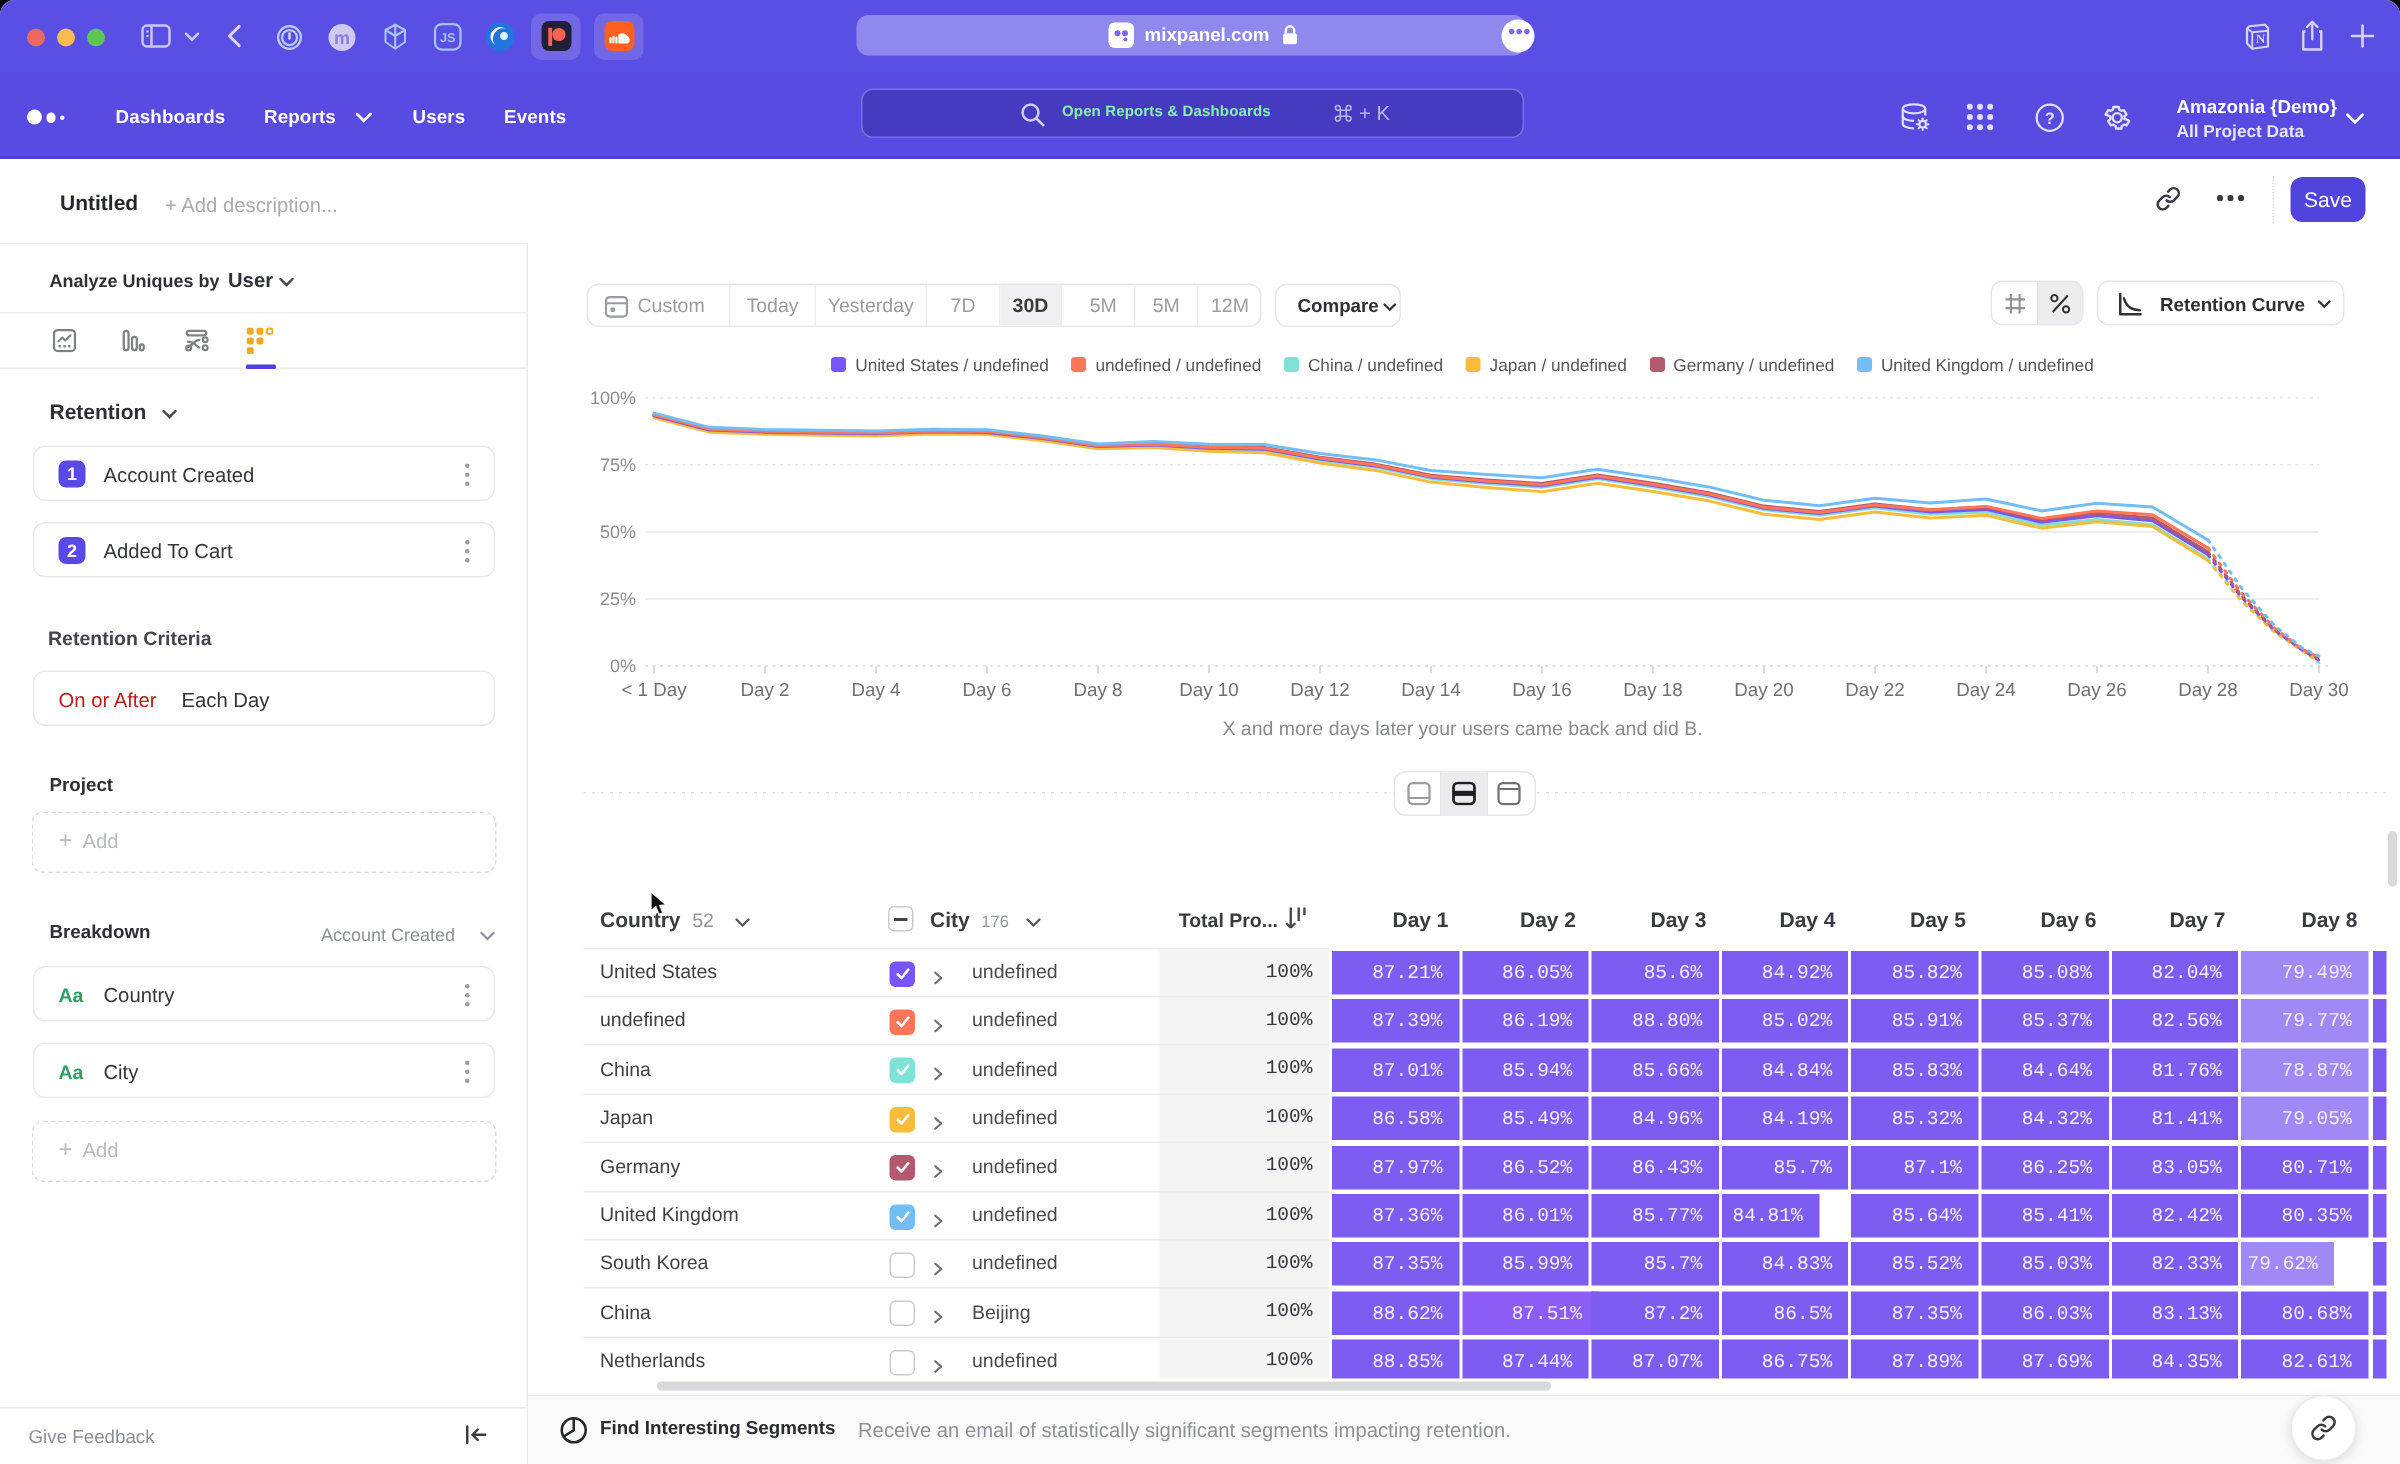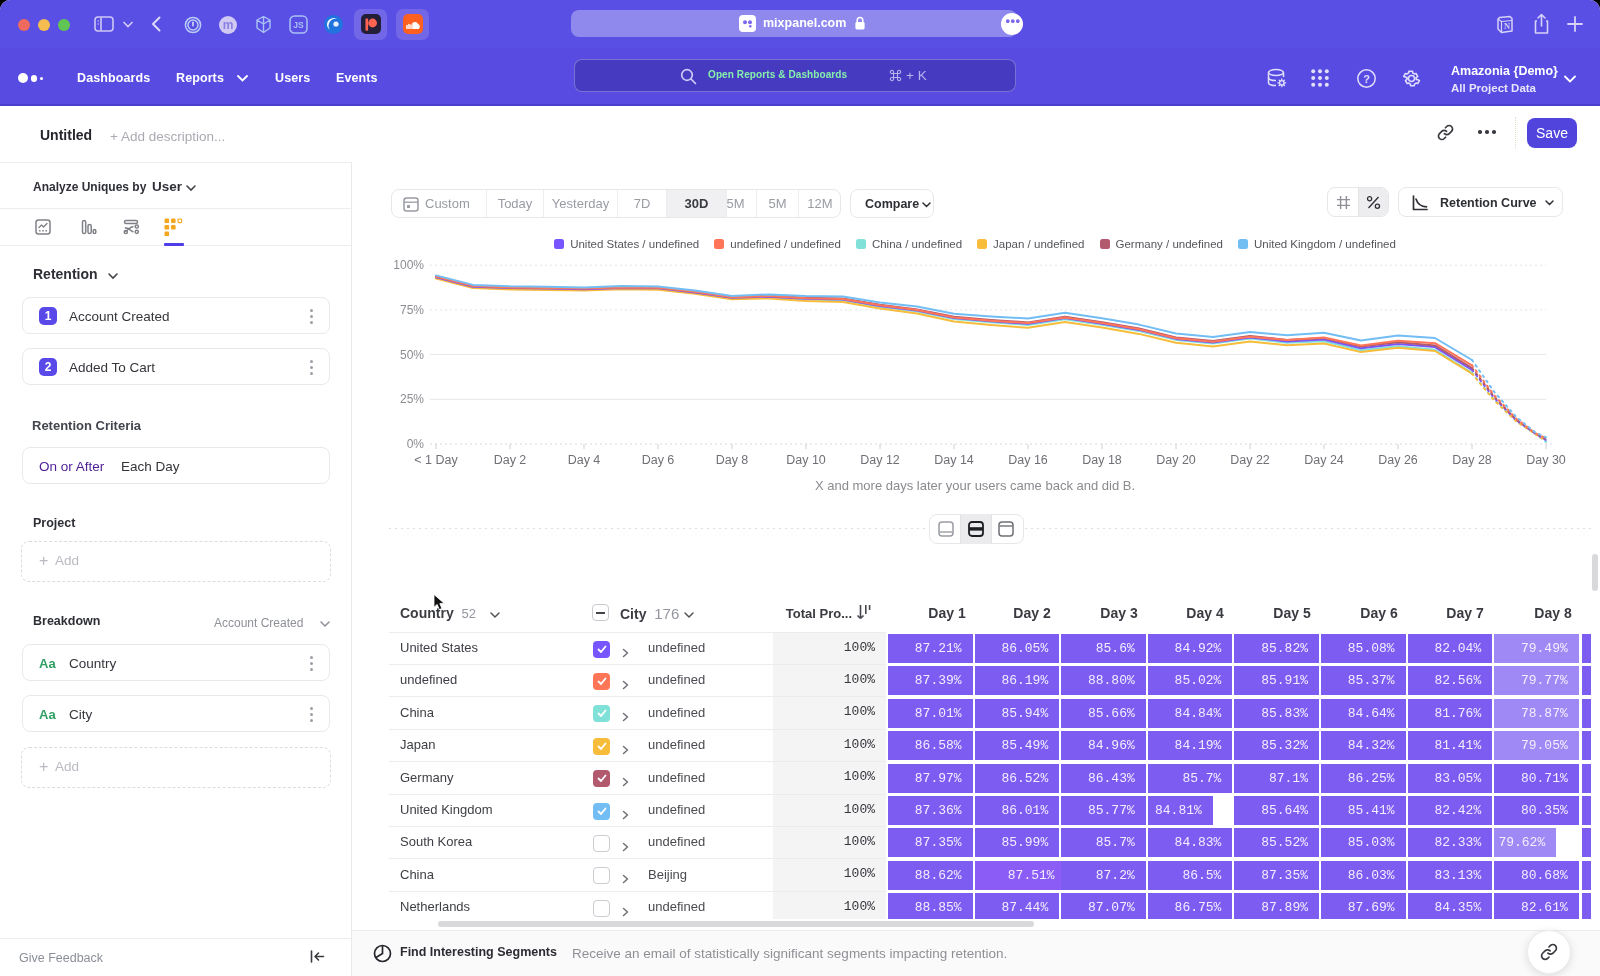--- a/index.html
+++ b/index.html
@@ -259,21 +259,21 @@
           <div class="ctext">Added To Cart</div>
           <div class="vdots">
             <i></i>
             <i></i>
             <i></i>
           </div>
         </div>
 
   <div class="abs" style="left:32px;top:255px;font-size:13px;font-weight:700;color:#42454d">Retention Criteria</div>
   <div class="card" style="top:284px">
-          <div class="abs" style="left:16px;top:11px;font-size:13.5px;color:#4c1d95">On or After</div>
+          <div class="abs" style="left:16px;top:11px;font-size:13.5px;color:#b91c1c">On or After</div>
           <div class="abs" style="left:98px;top:11px;font-size:13.5px;color:#33343a">Each Day</div>
         </div>
 
   <div class="shead" style="top:353px;font-size:12.5px">Project</div>
   <div class="dashbox" style="top:378px">
           <span style="position:absolute;left:17px;top:10px;font-size:16px">+</span>
           <span style="position:absolute;left:33px;top:11px">Add</span>
         </div>
 
   <div class="shead" style="top:451px;font-size:12.5px">Breakdown</div>
@@ -315,21 +315,21 @@
 <div class="seg" style="left:391px;width:450px">
   <svg class="abs" style="left:11px;top:6px" width="16" height="16" viewBox="0 0 16 16">
           <rect x="1" y="2" width="14" height="13" rx="2.5" fill="none" stroke="#9a9ca3" stroke-width="1.5"></rect>
           <line x1="1" y1="6.2" x2="15" y2="6.2" stroke="#9a9ca3" stroke-width="1.3"></line>
           <rect x="4" y="9" width="3" height="3" rx=".6" fill="#9a9ca3"></rect>
         </svg>
   <div class="segitem" style="left:33px;width:62px;text-align:left">Custom</div>
   <div class="segitem" style="left:95px;width:57px">Today</div>
   <div class="segitem" style="left:152px;width:74px">Yesterday</div>
   <div class="segitem" style="left:226px;width:49px">7D</div>
-  <div class="segitem" style="left:275px;width:60px;background:#f0f0f2;color:#3a3b40;font-weight:700">30D</div>
+  <div class="segitem" style="left:275px;width:41px;background:#f0f0f2;color:#3a3b40;font-weight:700">30D</div>
   <div class="segitem" style="left:323px;width:42px">5M</div>
   <div class="segitem" style="left:365px;width:42px">5M</div>
   <div class="segitem" style="left:407px;width:42px;border-right:none">12M</div>
 </div>
 <div class="btn" style="left:850px;width:84px">
   <div class="abs" style="left:14px;top:7px;font-size:12.5px;font-weight:700;color:#2f3036">Compare</div>
   <svg class="abs" style="left:71px;top:12px" width="9" height="6" viewBox="0 0 9 6">
           <path d="M1 1 L4.5 4.5 L8 1" fill="none" stroke="#2f3036" stroke-width="1.5" stroke-linecap="round"></path>
         </svg>
 </div>
@@ -446,21 +446,21 @@
         <line x1="1.5" y1="5" x2="14.5" y2="5" stroke="#6f7076" stroke-width="1.4"></line>
       </svg>
 
 
 <div class="abs" style="left:400px;top:605px;font-size:14px;font-weight:700;color:#3c3d43">Country&nbsp; <span style="color:#9496a0;font-weight:400;font-size:13px">52</span></div>
 <svg class="abs" style="left:490px;top:612px" width="10" height="7" viewBox="0 0 10 7">
         <path d="M1 1 L5 5 L9 1" fill="none" stroke="#53545a" stroke-width="1.5" stroke-linecap="round"></path>
       </svg>
 <div class="abs" style="left:592px;top:604px;width:17px;height:17px;border:1.5px solid #c9cbd1;border-radius:4px;background:#fff"></div>
 <div class="abs" style="left:596px;top:611.5px;width:9px;height:2px;background:#42454c"></div>
-<div class="abs" style="left:620px;top:605px;font-size:14px;font-weight:700;color:#3c3d43">City&nbsp; <span style="color:#9496a0;font-weight:400;font-size:15px">176</span></div>
+<div class="abs" style="left:620px;top:605px;font-size:14px;font-weight:700;color:#3c3d43">City&nbsp; <span style="color:#9496a0;font-weight:400;font-size:11px">176</span></div>
 <svg class="abs" style="left:684px;top:612px" width="10" height="7" viewBox="0 0 10 7">
         <path d="M1 1 L5 5 L9 1" fill="none" stroke="#53545a" stroke-width="1.5" stroke-linecap="round"></path>
       </svg>
 <div class="abs" style="left:752px;top:606px;width:100px;text-align:right;font-size:13px;font-weight:700;color:#3a3b41">Total Pro...</div>
 <svg class="abs" style="left:856px;top:603px" width="17" height="19" viewBox="0 0 17 19">
         <g stroke="#47484e" stroke-width="1.6" fill="none">
           <path d="M4.5 2 V14.5 M4.5 15.5 L1.5 12.5 M4.5 15.5 L7.5 12.5"></path>
           <line x1="9.8" y1="2" x2="9.8" y2="11"></line>
           <line x1="13.6" y1="2" x2="13.6" y2="7"></line>
         </g>

